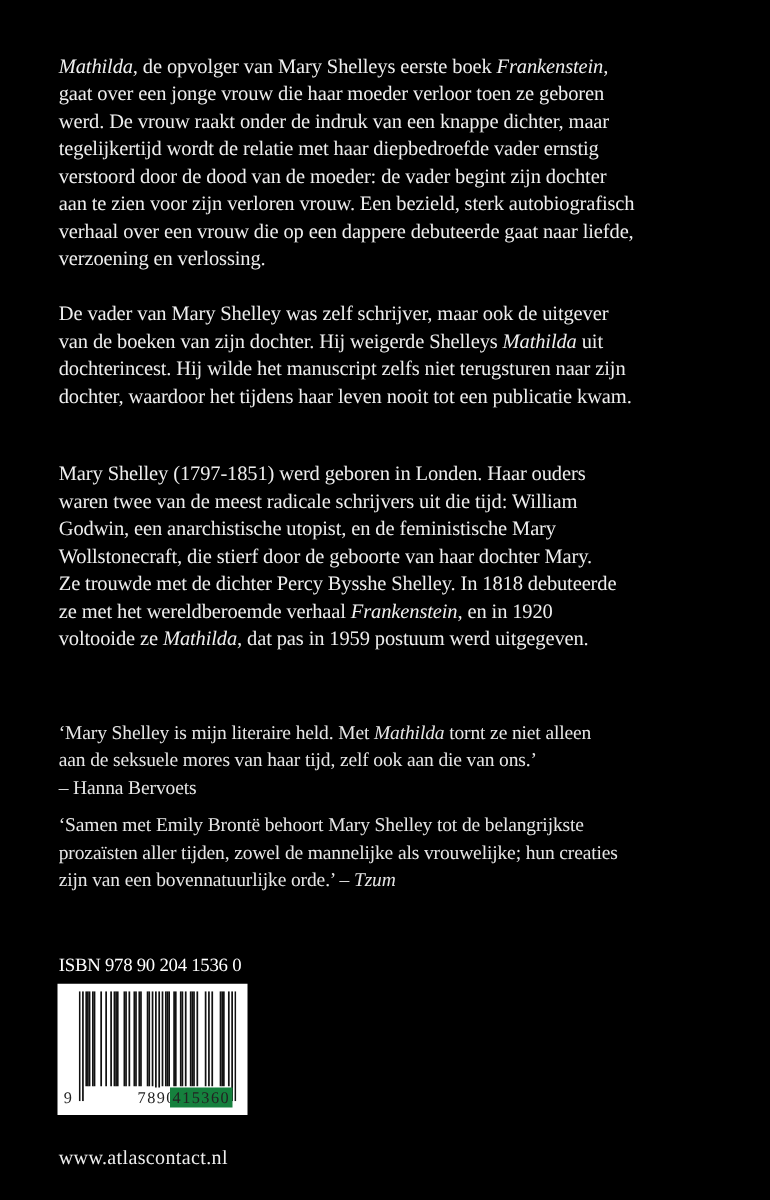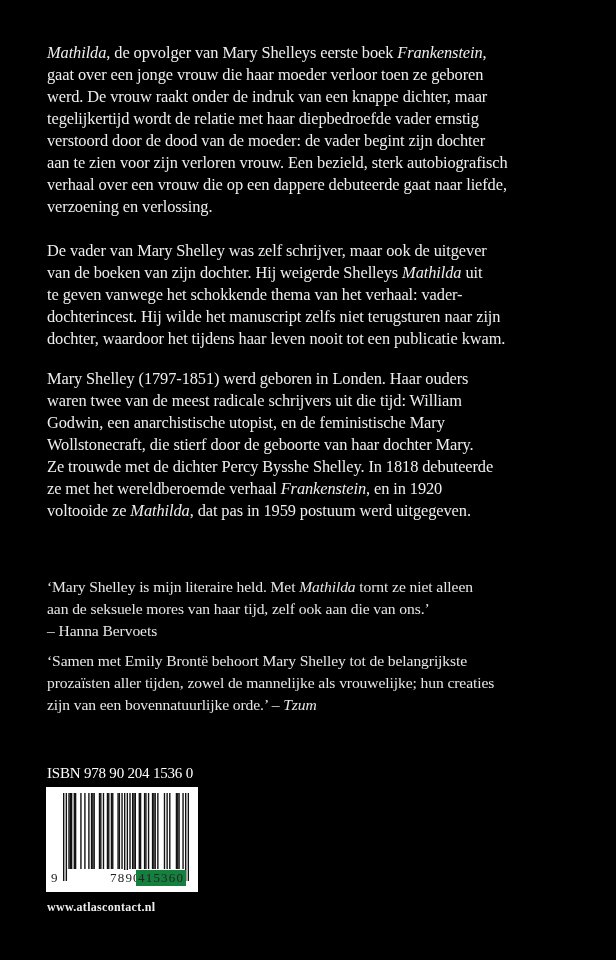--- a/index.html
+++ b/index.html
@@ -78,46 +78,44 @@
       font-family: "Liberation Serif", "DejaVu Serif", serif;
       font-size: 13px;
       color: #222;
     }
     .bd-first { position: absolute; left: 5px; top: 3px; }
     .bd-left { position: absolute; left: 30px; top: 3px; letter-spacing: 1.2px; background: #fff; padding: 0 2px; margin-left: 32px; }
     .bd-right { position: absolute; left: 90px; top: 3px; letter-spacing: 1.2px; background: #15803d; padding: 0 2px; }
     .url {
       position: absolute;
       left: 47px;
-      top: 896px;
-      font-size: 12px;
+      top: 916px;
+      font-size: 16px;
       line-height: 22px;
       color: #eeeeee;
       letter-spacing: 0.3px;
-      font-weight: bold;
     }
   </style>
 </head>
 <body>
 
 <div class="page">
   <div class="body-para" style="top:42px;">
       <span class="line"><em>Mathilda</em><span>, de opvolger van Mary Shelleys eerste boek </span><em>Frankenstein</em><span>,</span></span>
       <span class="line"><span>gaat over een jonge vrouw die haar moeder verloor toen ze geboren</span></span>
       <span class="line"><span>werd. De vrouw raakt onder de indruk van een knappe dichter, maar</span></span>
       <span class="line"><span>tegelijkertijd wordt de relatie met haar diepbedroefde vader ernstig</span></span>
       <span class="line"><span>verstoord door de dood van de moeder: de vader begint zijn dochter</span></span>
       <span class="line"><span>aan te zien voor zijn verloren vrouw. Een bezield, sterk autobiografisch</span></span>
       <span class="line"><span>verhaal over een vrouw die op een dappere debuteerde gaat naar liefde,</span></span>
       <span class="line"><span>verzoening en verlossing.</span></span>
     </div>
   <div class="body-para" style="top:240px;">
       <span class="line"><span>De vader van Mary Shelley was zelf schrijver, maar ook de uitgever</span></span>
       <span class="line"><span>van de boeken van zijn dochter. Hij weigerde Shelleys </span><em>Mathilda</em><span> uit</span></span>
-      <span class="line"><span>te geven vanwege het schokkende thema van het verhaal: vader-</span></span>
       <span class="line"><span>dochterincest. Hij wilde het manuscript zelfs niet terugsturen naar zijn</span></span>
       <span class="line"><span>dochter, waardoor het tijdens haar leven nooit tot een publicatie kwam.</span></span>
     </div>
   <div class="body-para" style="top:368px;">
       <span class="line"><span>Mary Shelley (1797-1851) werd geboren in Londen. Haar ouders</span></span>
       <span class="line"><span>waren twee van de meest radicale schrijvers uit die tijd: William</span></span>
       <span class="line"><span>Godwin, een anarchistische utopist, en de feministische Mary</span></span>
       <span class="line"><span>Wollstonecraft, die stierf door de geboorte van haar dochter Mary.</span></span>
       <span class="line"><span>Ze trouwde met de dichter Percy Bysshe Shelley. In 1818 debuteerde</span></span>
       <span class="line"><span>ze met het wereldberoemde verhaal </span><em>Frankenstein</em><span>, en in 1920</span></span>

